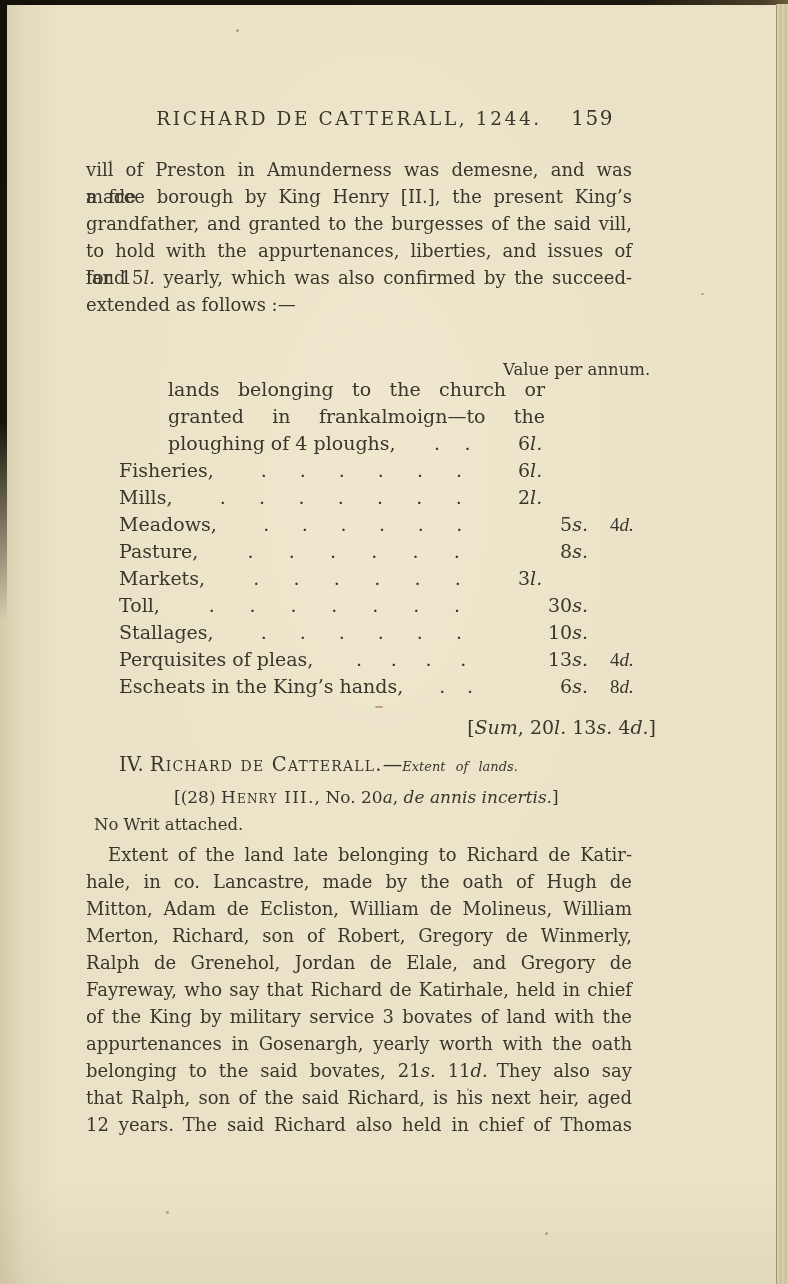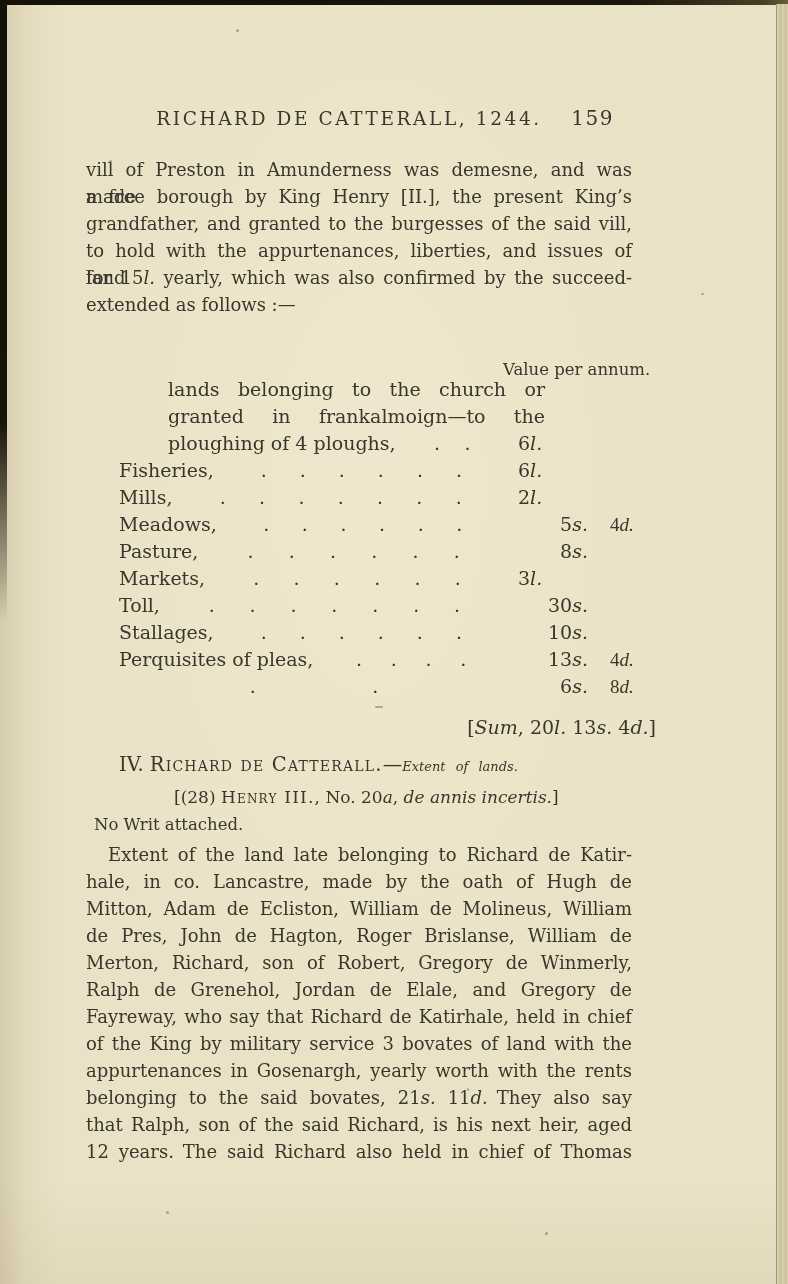--- a/index.html
+++ b/index.html
@@ -208,46 +208,46 @@
           <span>.</span>
           <span>.</span>
           <span>.</span>
         </span>
         <span class="vals">
           <span class="v-s">13<span class="it">s.</span></span>
           <span class="v-d">4<span class="it">d.</span></span>
         </span>
       </div>
       <div class="trow">
+        <span class="lbl">Escheats in the King’s hands,</span>
         <span class="dots">
           <span>.</span>
           <span>.</span>
         </span>
         <span class="vals">
           <span class="v-s">6<span class="it">s.</span></span>
           <span class="v-d">8<span class="it">d.</span></span>
         </span>
       </div>
     </div>
   <div class="sum"><span>[</span><span class="it">Sum</span><span>, 20</span><span class="it">l.</span><span> 13</span><span class="it">s.</span><span> 4</span><span class="it">d.</span><span>]</span></div>
 
   <div class="sec-heading"><span>IV. </span><span class="sc">Richard de Catterall.</span><span>—</span><span class="it">Extent of lands.</span></div>
   <div class="reference"><span>[(28) </span><span class="sc">Henry III.</span><span>, No. 20</span><span class="it">a</span><span>, </span><span class="it">de annis incertis.</span><span>]</span></div>
   <div class="nowrit">No Writ attached.</div>
 
   <div class="para p2">
       <div class="tline ind1"><span>Extent of the land late belonging to Richard de Katir-</span></div>
       <div class="tline"><span>hale, in co. Lancastre, made by the oath of Hugh de</span></div>
       <div class="tline"><span>Mitton, Adam de Ecliston, William de Molineus, William</span></div>
-      <div class="tline"><span>de Pres, John de Hagton, Roger Brislanse, William de</span></div>
       <div class="tline"><span>Merton, Richard, son of Robert, Gregory de Winmerly,</span></div>
       <div class="tline"><span>Ralph de Grenehol, Jordan de Elale, and Gregory de</span></div>
       <div class="tline"><span>Fayreway, who say that Richard de Katirhale, held in chief</span></div>
       <div class="tline"><span>of the King by military service 3 bovates of land with the</span></div>
-      <div class="tline"><span>appurtenances in Gosenargh, yearly worth with the rents</span></div>
+      <div class="tline"><span>appurtenances in Gosenargh, yearly worth with the oath</span></div>
       <div class="tline"><span>belonging to the said bovates, 21</span><span class="it">s.</span><span> 11</span><span class="it">d.</span><span> They also say</span></div>
       <div class="tline"><span>that Ralph, son of the said Richard, is his next heir, aged</span></div>
       <div class="tline"><span>12 years. The said Richard also held in chief of Thomas</span></div>
     </div>
 
   <div class="speck" style="left:236px;top:29px;width:3px;height:3px"></div>
   <div class="speck" style="left:109px;top:160px;width:3px;height:3px"></div>
   <div class="speck" style="left:701px;top:293px;width:3px;height:2px"></div>
   <div class="speck" style="left:375px;top:706px;width:8px;height:2px;border-radius:2px;background:#9a6b3e"></div>
   <div class="speck" style="left:166px;top:1211px;width:3px;height:3px"></div>

